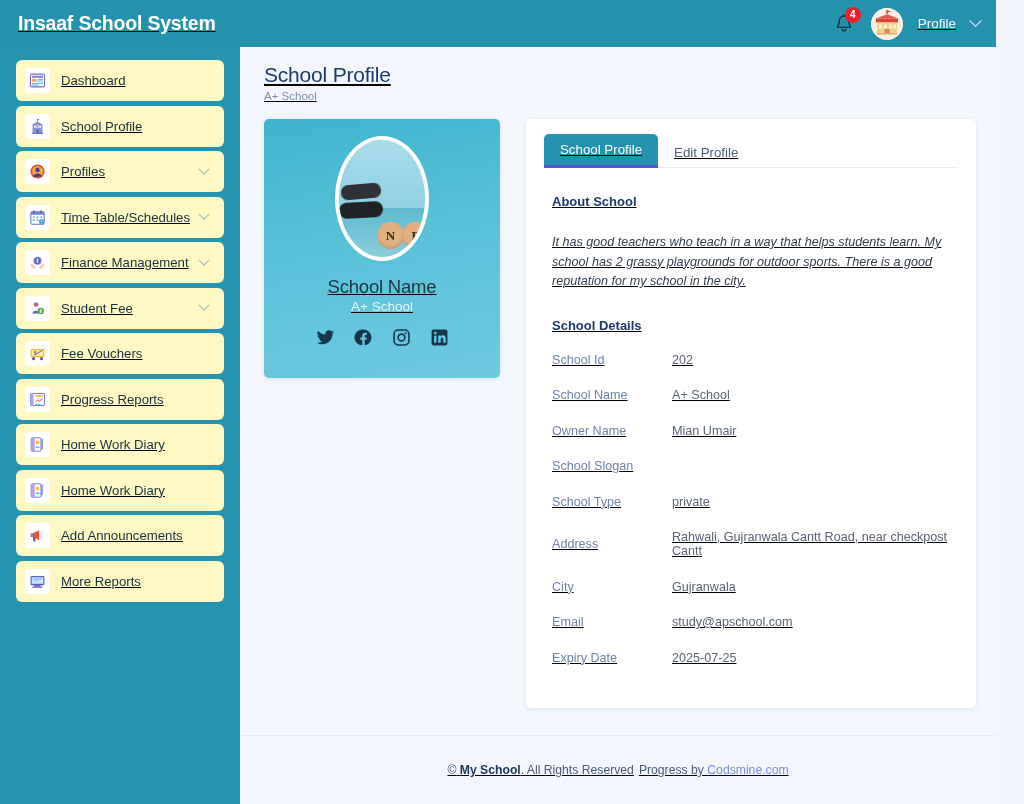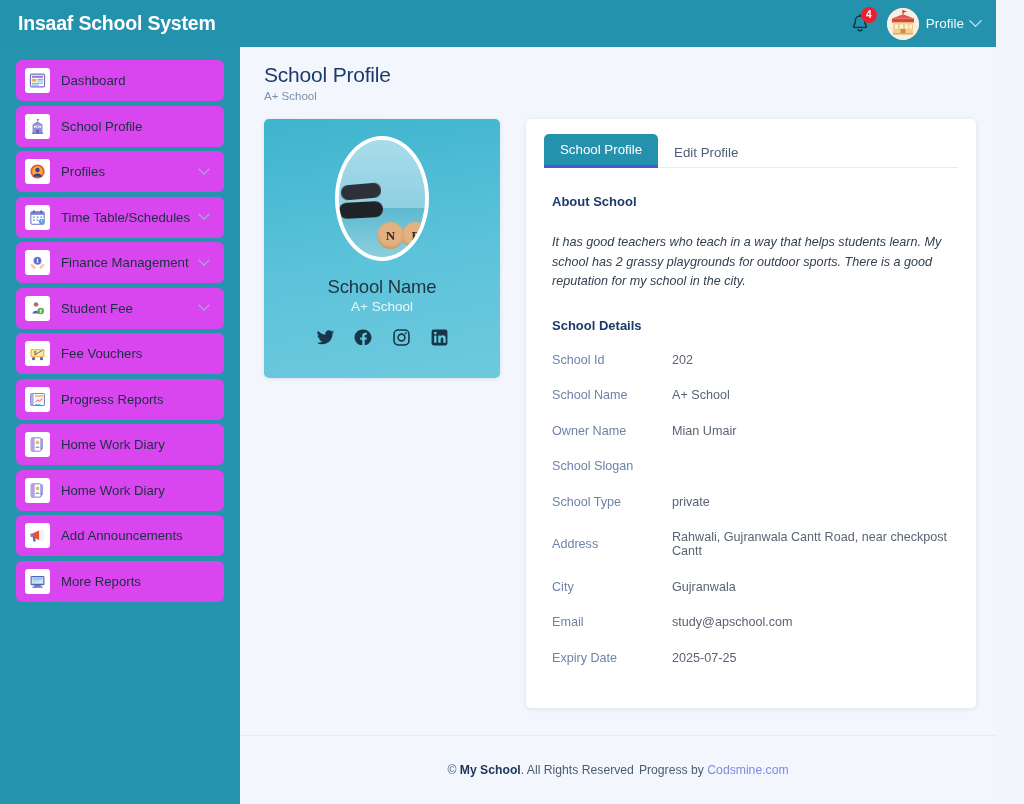--- a/index.html
+++ b/index.html
@@ -12,20 +12,21 @@
     font-family: "Liberation Sans", sans-serif;
     background: #f2f6fc;
   }
 
   .app {
     position: relative;
     width: 996px;
     height: 804px;
     display: flex;
     flex-direction: column;
+    text-decoration: underline;
   }
 
   
   .topbar {
     height: 47px;
     background: #2492ad;
     display: flex;
     align-items: center;
     justify-content: space-between;
     padding: 0 16px 0 18px;
@@ -66,21 +67,21 @@
     font-weight: bold;
     display: flex;
     align-items: center;
     justify-content: center;
     line-height: 1;
     padding: 0 3px;
   }
   .profile-chip {
     display: flex;
     align-items: center;
-    gap: 7px;
+    gap: 15px;
     cursor: pointer;
   }
   .avatar-sm {
     width: 32px;
     height: 32px;
     border-radius: 50%;
     overflow: hidden;
     background: #f4ead6;
     display: block;
     position: relative;
@@ -106,21 +107,21 @@
   
   .sidebar {
     width: 240px;
     flex: 0 0 240px;
     background: #2594ae;
     padding: 13px 16px 10px 16px;
     overflow: hidden;
   }
   .nav-item {
     height: 41px;
-    background: #d946ef;
+    background: #fef9c3;
     border-radius: 6px;
     display: flex;
     align-items: center;
     padding: 0 10px 0 9px;
     margin-bottom: 4.5px;
     cursor: pointer;
     position: relative;
   }
   .nav-ico {
     width: 25px;

